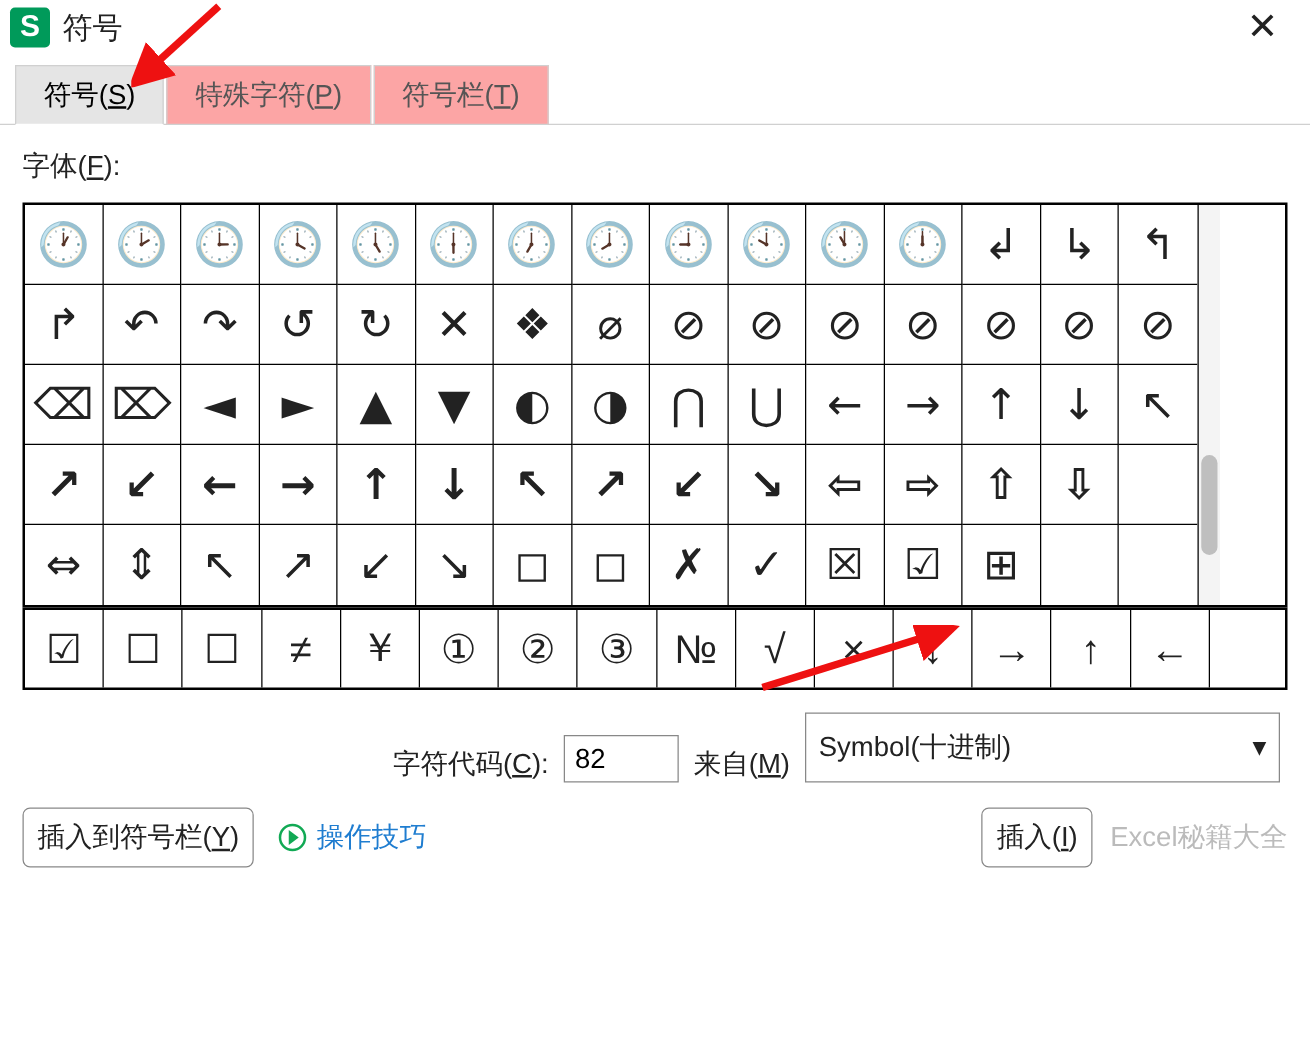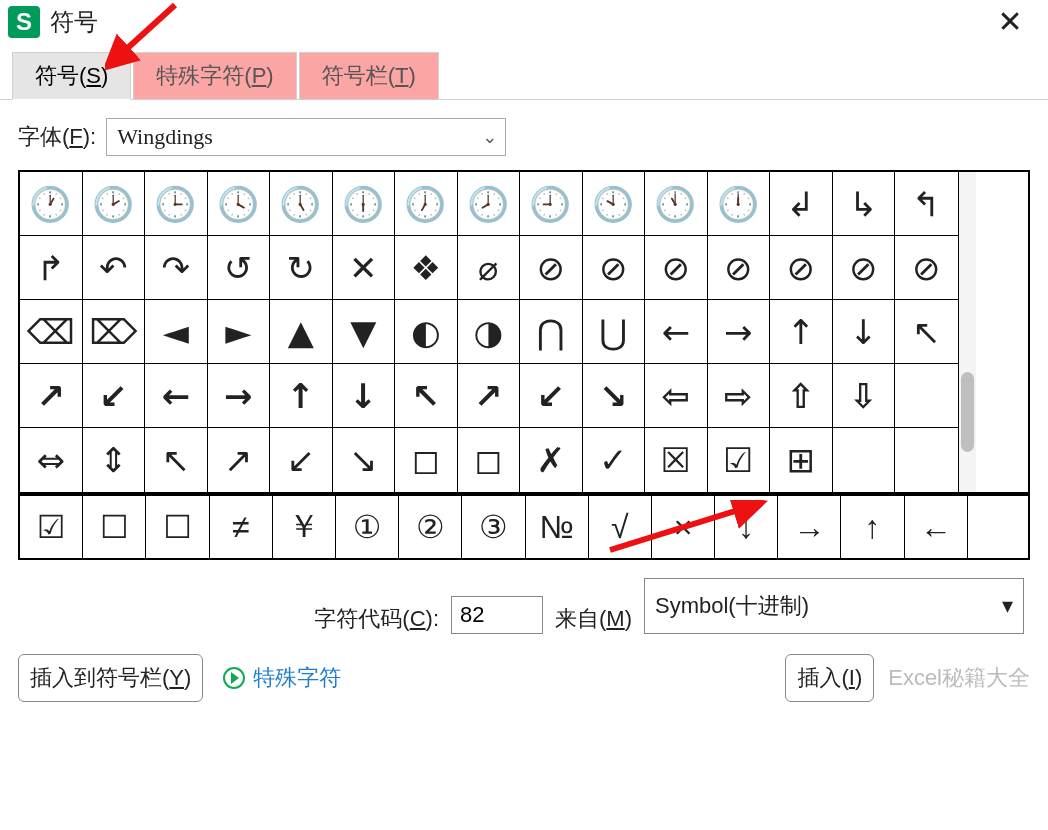--- a/index.html
+++ b/index.html
@@ -227,24 +227,20 @@
     <span>符号栏(</span><span class="underline-hotkey">T</span><span>)</span>
   </div>
 </div>
 
 <div class="body-area">
 
   <div class="row">
     <span class="label">
       <span>字体(</span><span class="underline-hotkey">F</span><span>):</span>
     </span>
-    <div class="font-select">
-      <span>Wingdings</span>
-      <span class="chev">⌄</span>
-    </div>
   </div>
 
   <div class="grid-wrap">
     <div class="sym-grid" id="sym-grid">
         <div class="sym-cell">🕐</div>
         <div class="sym-cell">🕑</div>
         <div class="sym-cell">🕒</div>
         <div class="sym-cell">🕓</div>
         <div class="sym-cell">🕔</div>
         <div class="sym-cell">🕕</div>
@@ -366,21 +362,21 @@
   </div>
 
 </div>
 
 <div class="footer">
   <div class="btn">
     <span>插入到符号栏(</span><span class="underline-hotkey">Y</span><span>)</span>
   </div>
   <div class="tips-link">
     <span class="play-ico"></span>
-    <span>特殊字符</span>
+    <span>操作技巧</span>
   </div>
   <div class="footer-right">
     <div class="btn">
       <span>插入(</span><span class="underline-hotkey">I</span><span>)</span>
     </div>
     <span class="water">Excel秘籍大全</span>
   </div>
 </div>
 
 </body></html>

